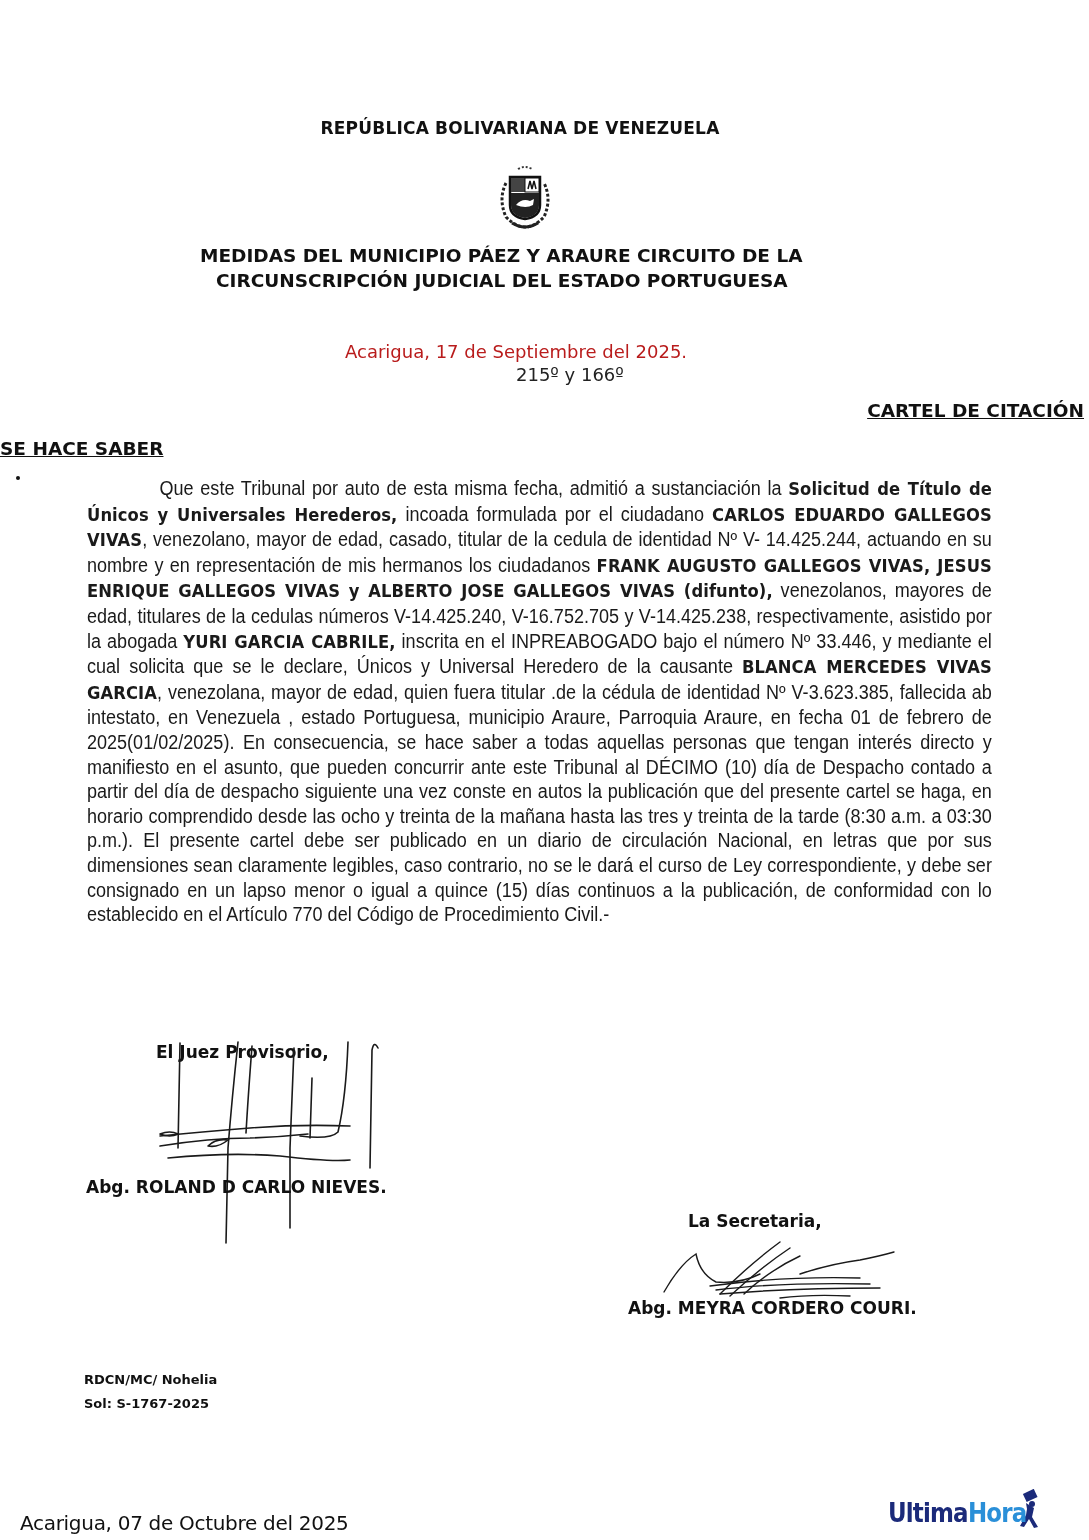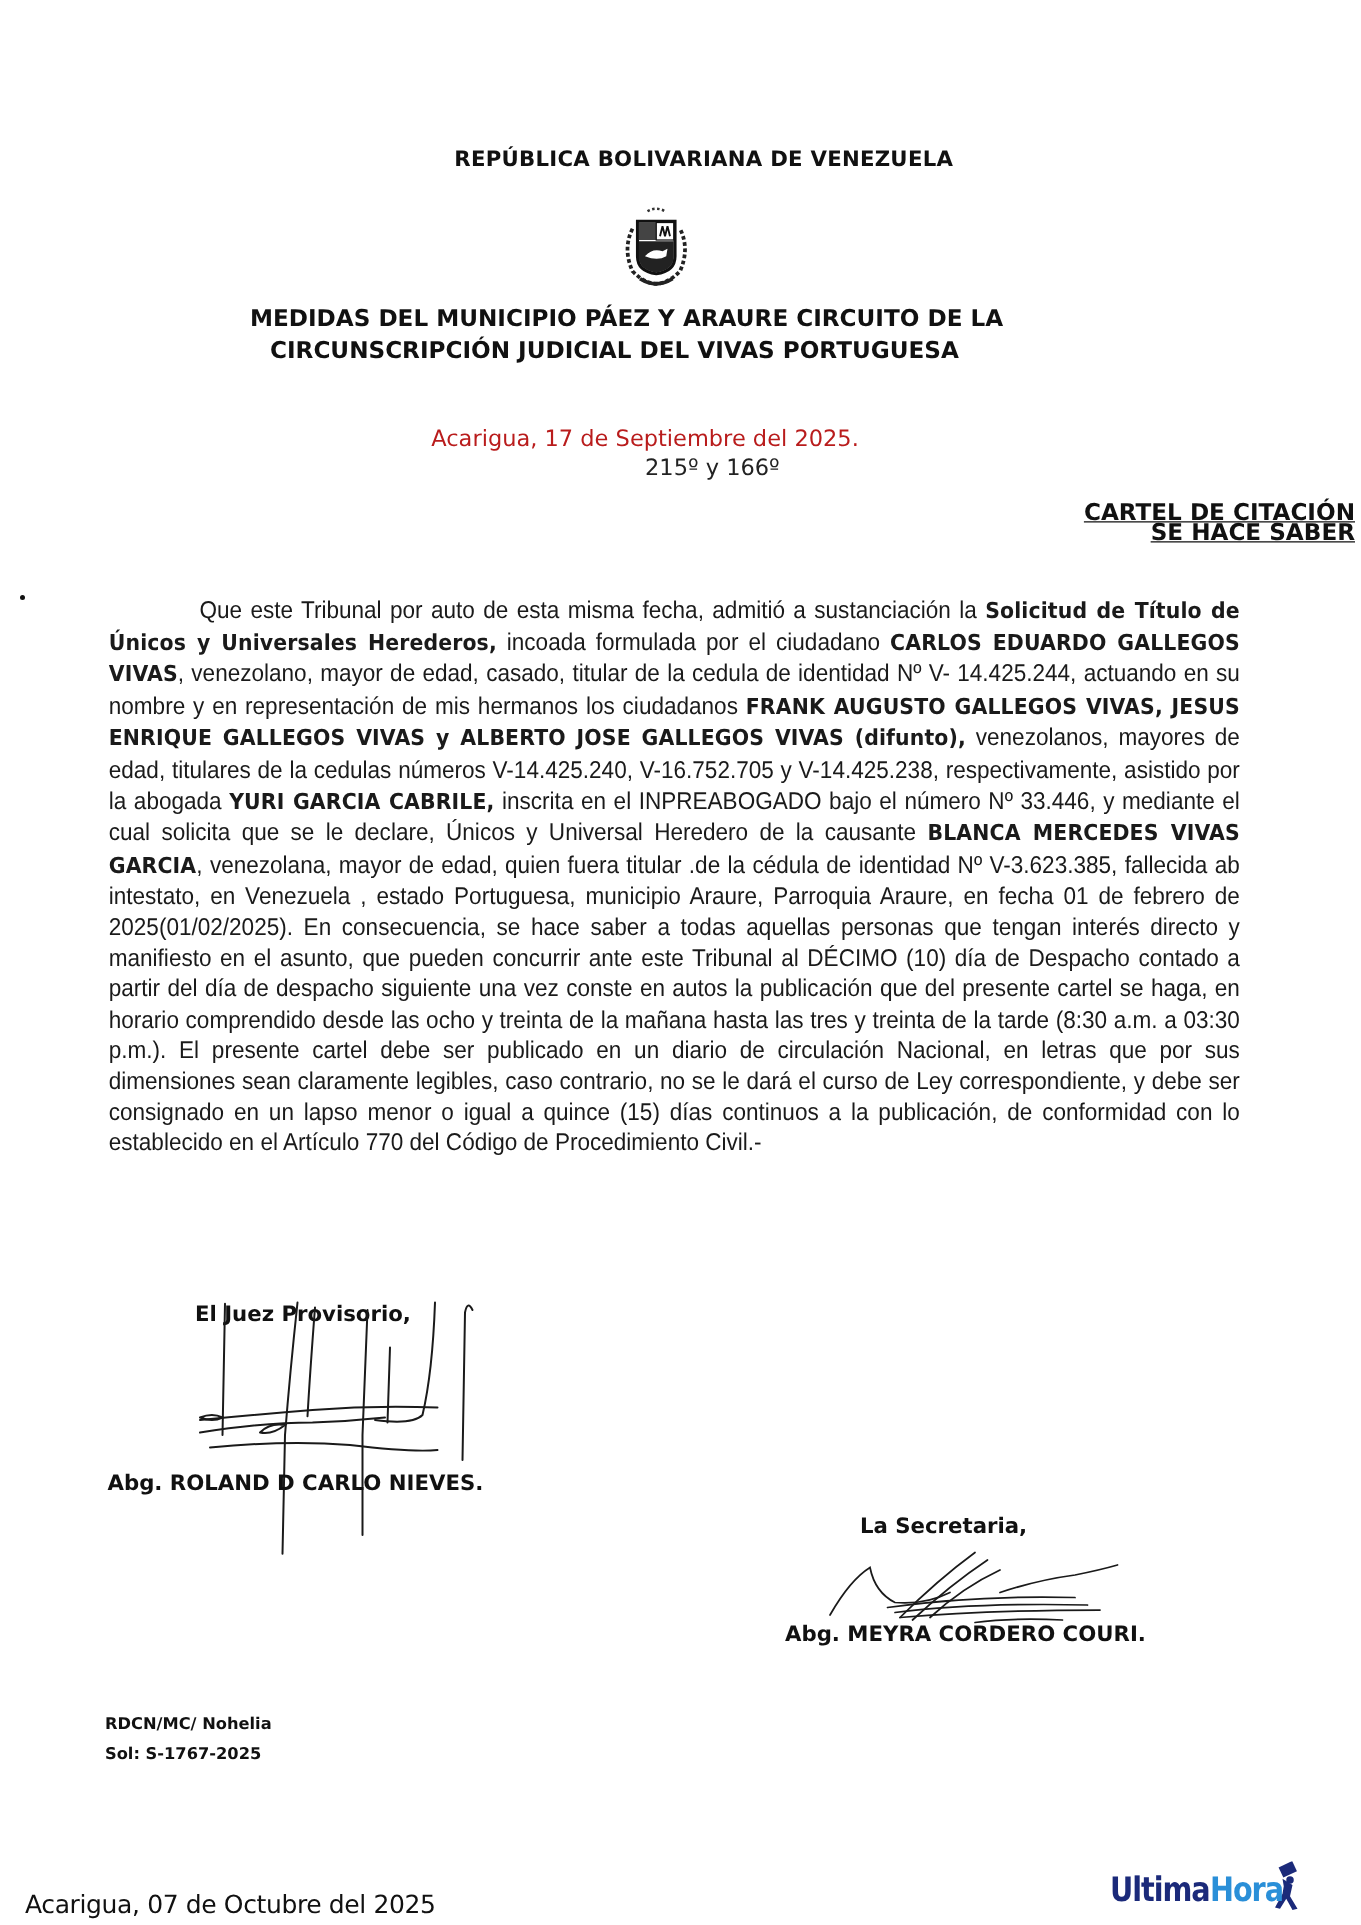--- a/index.html
+++ b/index.html
@@ -1,28 +1,28 @@
 <!DOCTYPE html>
 <html><head>
 <meta charset="utf-8">
 <style>
   html, body { margin: 0; padding: 0; background: #ffffff; }
   body { width: 1089px; height: 1540px; position: relative; overflow: hidden; color: #111; }
   .abs { position: absolute; }
-  .hdr-country { left: 0; width: 1040px; top: 118px; text-align: center; font-family: "DejaVu Sans", sans-serif; font-weight: bold; font-size: 17px; letter-spacing: 0.2px; padding-left: 43px; }
+  .hdr-country { left: 0; width: 1040px; top: 118px; text-align: center; font-family: "DejaVu Sans", sans-serif; font-weight: bold; font-size: 17px; letter-spacing: 0.2px; }
   .seal { left: 494px; top: 165px; width: 62px; height: 66px; }
   .court { left: 198px; width: 760px; top: 243px; font-family: "DejaVu Sans", sans-serif; font-weight: bold; font-size: 18.5px; line-height: 25px; }
   .court div { white-space: nowrap; }
   .court .l1 { padding-left: 12px; }
   .court .l2 { padding-left: 2px; }
   .court .l3 { padding-left: 18px; }
   .dateline { left: 345px; top: 340px; font-family: "DejaVu Sans", sans-serif; font-size: 18px; line-height: 23px; color: #b91c1c; }
   .years { left: 516px; top: 364px; font-family: "DejaVu Sans", sans-serif; font-size: 18px; color: #222; }
   .title1 { left: 0; width: 1084px; top: 400px; text-align: right; font-family: "DejaVu Sans", sans-serif; font-weight: bold; font-size: 18.5px; text-decoration: underline; }
-  .title2 { left: 0; width: 1084px; top: 416px; text-align: right; font-family: "DejaVu Sans", sans-serif; font-weight: bold; font-size: 18.5px; text-decoration: underline; }
+  .title2 { left: 0; width: 1084px; top: 438px; text-align: left; font-family: "DejaVu Sans", sans-serif; font-weight: bold; font-size: 18.5px; text-decoration: underline; }
   .body-text { left: 87px; width: 905px; top: 476px; font-family: "Liberation Sans", sans-serif; font-size: 19.4px; line-height: 24.6px; text-align: justify; color: #1a1a1a; transform: scaleX(0.93); transform-origin: left top; width: 973px; }
   .body-text b { font-family: "DejaVu Sans", sans-serif; font-size: 17.6px; letter-spacing: 0.1px; }
   .body-text .indent { display: inline-block; width: 78px; }
   .sig-label { font-family: "DejaVu Sans", sans-serif; font-weight: bold; font-size: 17px; }
   .judge-label { left: 156px; top: 1042px; }
   .judge-name { left: 86px; top: 1177px; }
   .sec-label { left: 688px; top: 1211px; }
   .sec-name { left: 628px; top: 1298px; }
   .ref { left: 84px; font-family: "DejaVu Sans", sans-serif; font-weight: bold; font-size: 13px; }
   .ref1 { top: 1372px; }
@@ -48,21 +48,21 @@
   <rect x="31" y="13" width="14" height="14" fill="#fff" stroke="#111" stroke-width="1"></rect>
   <path d="M34 24 L36 16 L38 24 L40 16 L42 24" stroke="#111" stroke-width="1.5" fill="none"></path>
   <path d="M17 28 L45 28 L45 40 Q45 51 31 53 Q17 51 17 40 Z" fill="#222"></path>
   <path d="M22 40 Q28 33 36 36 L40 34 L39 40 Q32 44 22 40 Z" fill="#fff"></path>
   <path d="M24 4 Q31 0 38 4" stroke="#333" stroke-width="2" fill="none" stroke-dasharray="2 2"></path>
   <path d="M18 58 Q31 66 44 58" stroke="#222" stroke-width="3" fill="none"></path>
 </svg>
 
 <div class="abs court">
   <div class="l2">MEDIDAS DEL MUNICIPIO PÁEZ Y ARAURE CIRCUITO DE LA</div>
-  <div class="l3">CIRCUNSCRIPCIÓN JUDICIAL DEL VIVAS PORTUGUESA</div>
+  <div class="l3">CIRCUNSCRIPCIÓN JUDICIAL DEL ESTADO PORTUGUESA</div>
 </div>
 
 <div class="abs dateline">Acarigua, 17 de Septiembre del 2025.</div>
 <div class="abs years">215º  y 166º</div>
 
 <div class="abs title1">CARTEL DE CITACIÓN</div>
 <div class="abs title2">SE HACE SABER</div>
 
 <div class="abs body-text"><span class="indent"></span><span>Que este Tribunal por auto de esta misma fecha, admitió a sustanciación la </span><b>Solicitud de Título de Únicos y Universales Herederos,</b><span> incoada formulada por  el ciudadano </span><b>CARLOS EDUARDO GALLEGOS VIVAS</b><span>, venezolano, mayor de edad, casado, titular de la cedula de identidad Nº V- 14.425.244, actuando en su nombre y en representación de  mis hermanos los ciudadanos </span><b>FRANK AUGUSTO GALLEGOS VIVAS, JESUS ENRIQUE GALLEGOS VIVAS</b><b> y </b><b>ALBERTO JOSE GALLEGOS VIVAS (difunto),</b><span> venezolanos, mayores de edad, titulares de la cedulas números V-14.425.240, V-16.752.705 y V-14.425.238, respectivamente,  asistido por  la abogada </span><b>YURI GARCIA CABRILE,</b><span> inscrita en el INPREABOGADO bajo el número Nº 33.446, y mediante el cual solicita que se le declare, Únicos y Universal Heredero de la causante </span><b>BLANCA MERCEDES VIVAS GARCIA</b><span>, venezolana, mayor de edad, quien fuera  titular .de la cédula de identidad Nº V-3.623.385, fallecida ab intestato, en Venezuela , estado Portuguesa, municipio Araure, Parroquia Araure, en fecha 01 de febrero de 2025(01/02/2025). En consecuencia, se hace saber a todas aquellas personas que tengan interés directo y manifiesto en el asunto, que pueden concurrir ante este Tribunal al DÉCIMO (10) día de Despacho  contado a partir del día de despacho siguiente una vez conste en autos la publicación que del presente cartel se haga, en horario comprendido desde las ocho y treinta de la mañana hasta las tres y treinta de la tarde (8:30 a.m. a 03:30 p.m.). El presente cartel debe ser publicado en un diario de circulación Nacional, en letras que por sus dimensiones sean claramente legibles, caso contrario, no se le dará el curso de Ley correspondiente, y debe ser consignado en un lapso menor o igual a quince (15) días continuos a la publicación, de conformidad con lo establecido en el Artículo 770 del Código de Procedimiento Civil.-</span></div>
 

